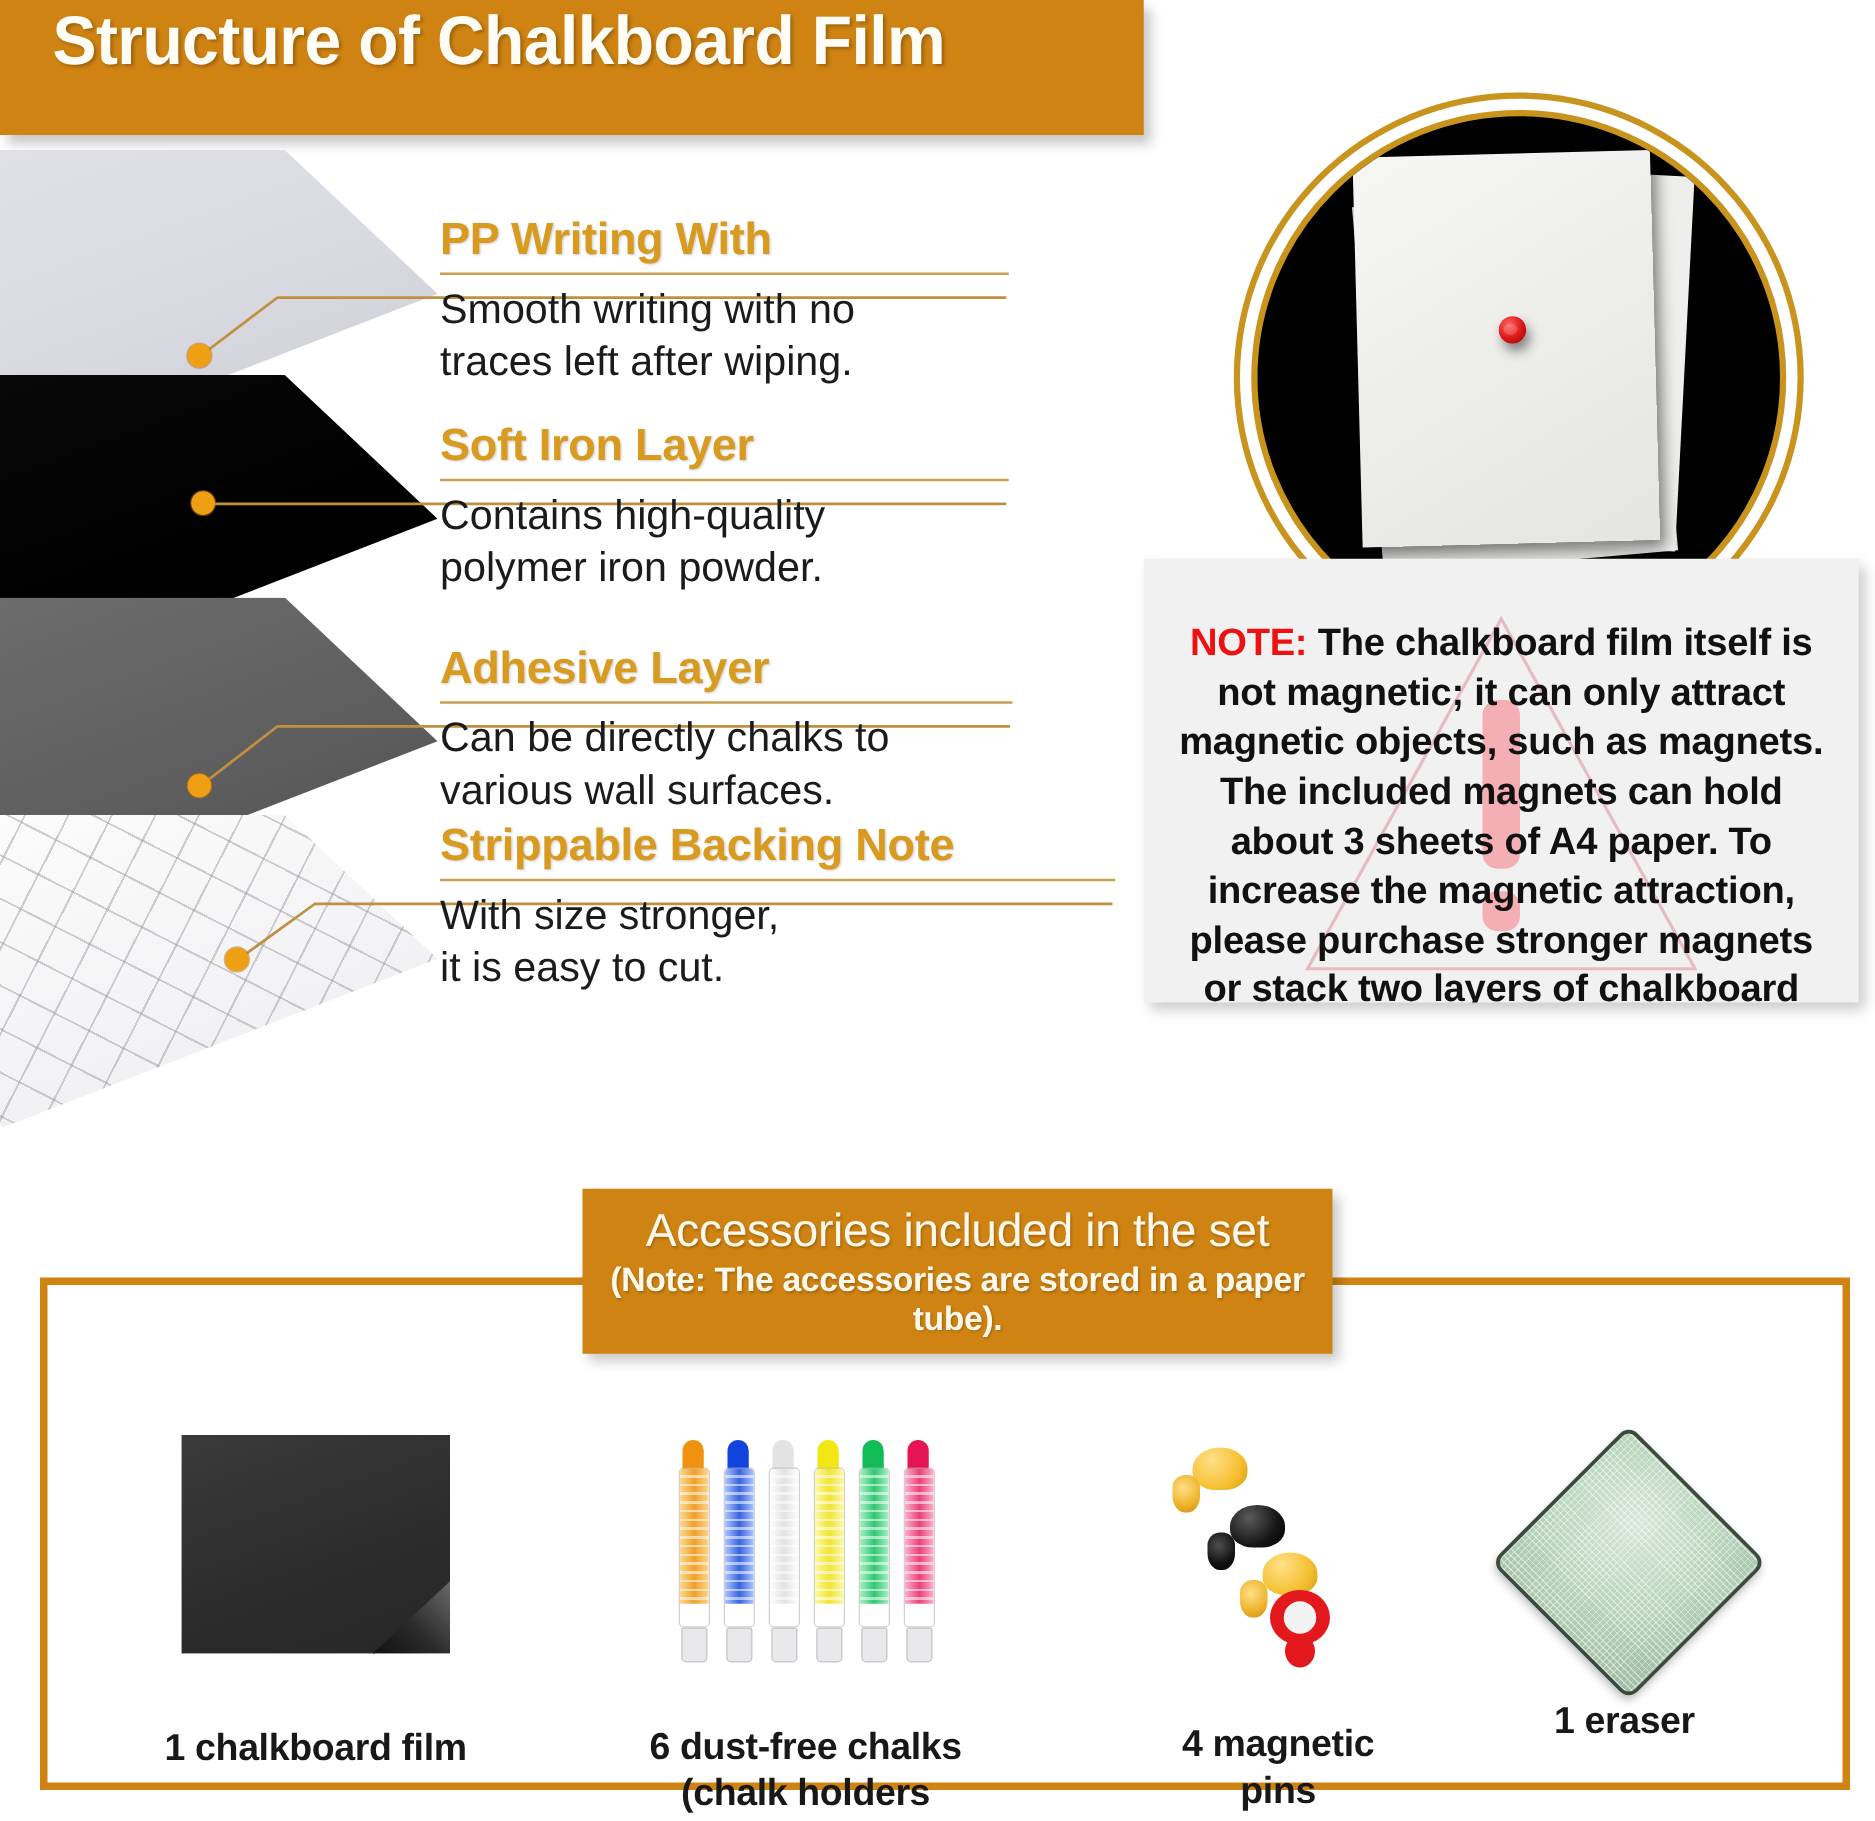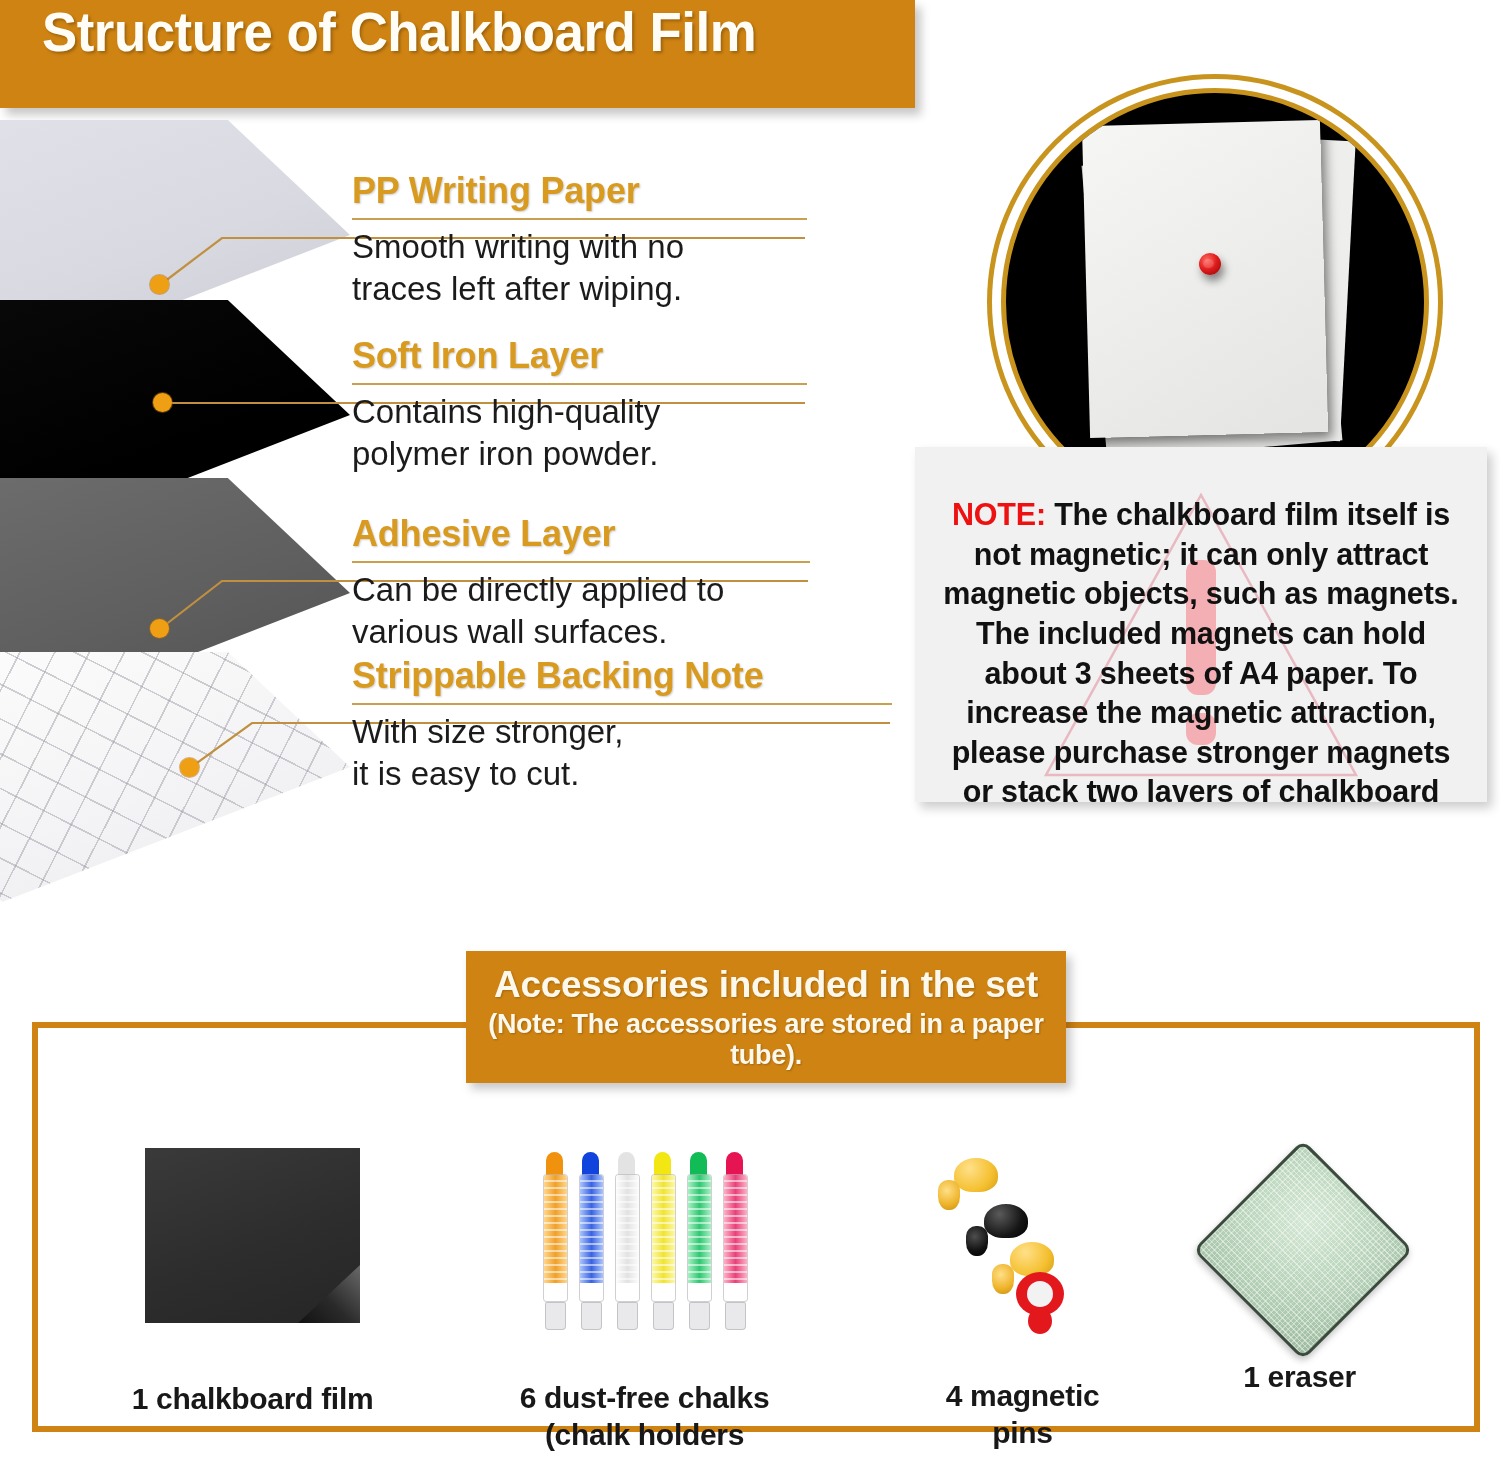--- a/index.html
+++ b/index.html
@@ -117,21 +117,21 @@
     left:32px;top:1022px;width:1436px;height:398px;
     border:6px solid #cf8312;background:#fff;
   }
   #acc-banner{
     left:466px;top:951px;width:600px;height:132px;
     background:#cf8312;
     box-shadow:5px 6px 9px rgba(0,0,0,.22);
     display:flex;flex-direction:column;align-items:center;justify-content:center;
     color:#fdf8ec;text-align:center;
   }
-  #acc-banner .l1{font-size:37px;font-weight:bold;letter-spacing:-.3px;
+  #acc-banner .l1{font-size:37px;font-weight:normal;letter-spacing:-.3px;
                   text-shadow:1px 1px 2px rgba(0,0,0,.22);}
   #acc-banner .l2{font-size:27px;font-weight:bold;margin-top:3px;letter-spacing:-.3px;
                   text-shadow:1px 1px 2px rgba(0,0,0,.22);}
 
   .acc-item{position:absolute;text-align:center;}
   .acc-item .cap{
     color:#181818;font-size:30px;font-weight:bold;line-height:1.22;
     letter-spacing:-.3px;white-space:nowrap;
   }
   .acc-art{position:relative;margin:0 auto;}
@@ -239,37 +239,37 @@
   <polyline points="163,403 805,403" fill="none" stroke="#c09040" stroke-width="2.2"></polyline>
   <polyline points="160,629 222,581 808,581" fill="none" stroke="#c09040" stroke-width="2.2"></polyline>
   <polyline points="190,768 252,723 890,723" fill="none" stroke="#c09040" stroke-width="2.2"></polyline>
 </svg>
 <div class="abs dot" style="left:150px;top:275px;"></div>
 <div class="abs dot" style="left:153px;top:393px;"></div>
 <div class="abs dot" style="left:150px;top:619px;"></div>
 <div class="abs dot" style="left:180px;top:758px;"></div>
 
 <div class="callout" style="left:352px;top:170px;width:455px;">
-  <h3>PP Writing Paper</h3>
+  <h3>PP Writing With</h3>
   <div class="rule"></div>
   <p style="white-space:pre-line">Smooth writing with no
 traces left after wiping.</p>
 </div>
 
 <div class="callout" style="left:352px;top:335px;width:455px;">
   <h3>Soft Iron Layer</h3>
   <div class="rule"></div>
   <p style="white-space:pre-line">Contains high-quality
 polymer iron powder.</p>
 </div>
 
 <div class="callout" style="left:352px;top:513px;width:458px;">
   <h3>Adhesive Layer</h3>
   <div class="rule"></div>
-  <p style="white-space:pre-line">Can be directly applied to
+  <p style="white-space:pre-line">Can be directly chalks to
 various wall surfaces.</p>
 </div>
 
 <div class="callout" style="left:352px;top:655px;width:540px;">
   <h3>Strippable Backing Note</h3>
   <div class="rule"></div>
   <p style="white-space:pre-line">With size stronger,
 it is easy to cut.</p>
 </div>
 

